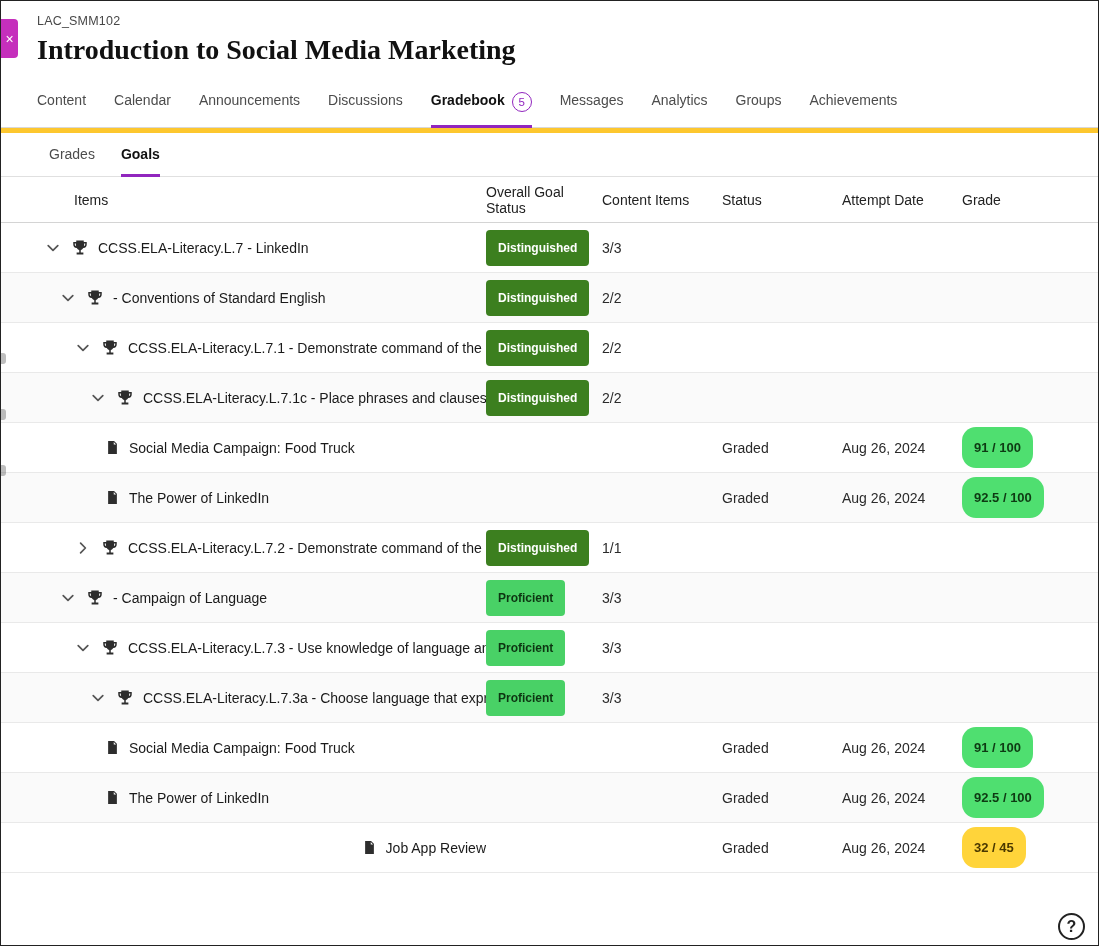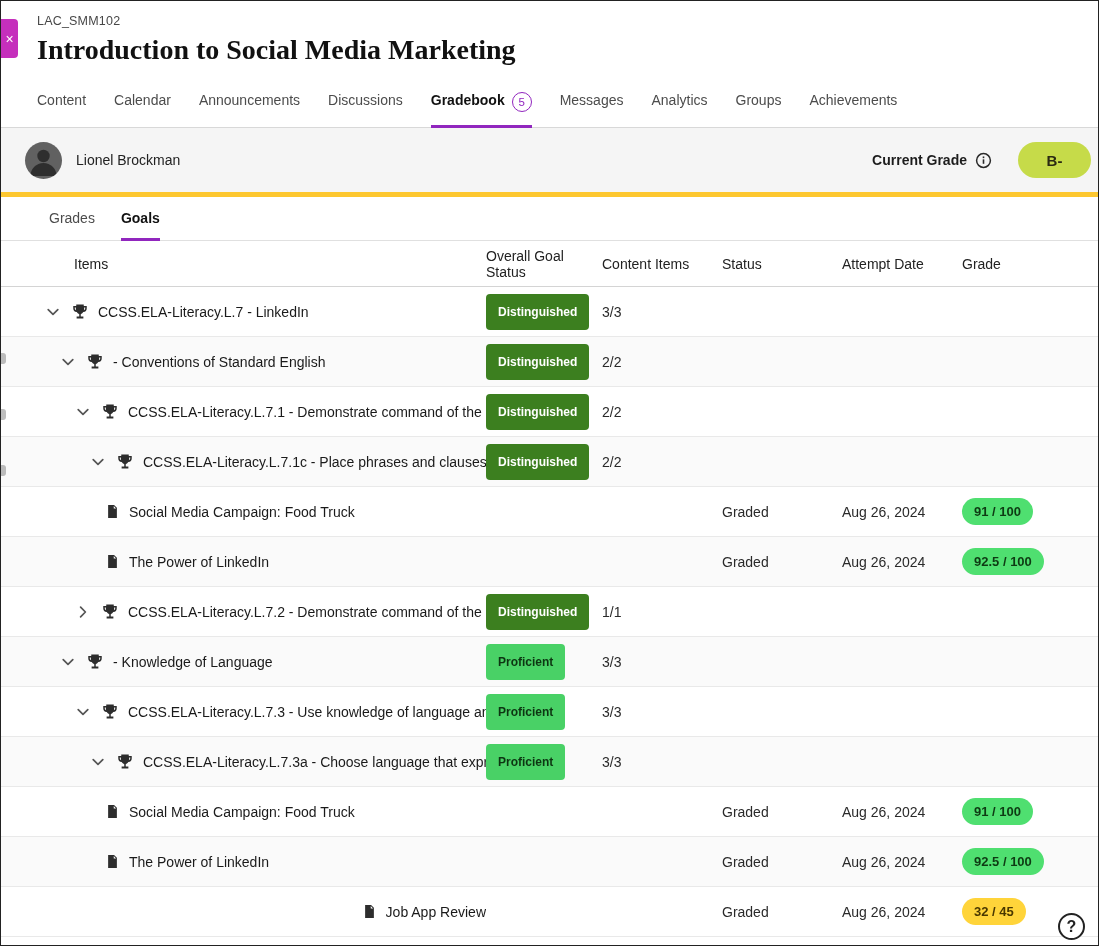--- a/index.html
+++ b/index.html
@@ -94,21 +94,21 @@
   }
 
   .status-pill {
     display:inline-flex; align-items:center; height:36px; padding:0 12px;
     border-radius:4px; font-size:12px; font-weight:bold; white-space:nowrap;
   }
   .pill-distinguished { background:#3c7f1f; color:#fff; }
   .pill-proficient  { background:#49d166; color:#0d3512; }
 
   .grade-badge {
-    display:inline-flex; align-items:center; height:27px; padding:0 12px;
+    display:inline-flex; align-items:center; height:41px; padding:0 12px;
     border-radius:14px; font-size:13px; font-weight:bold; white-space:nowrap; cursor:pointer;
   }
   .grade-green  { background:#4fdf70; color:#0e3a13; }
   .grade-yellow { background:#ffd43a; color:#4a3800; }
 
   .help-btn {
     position:fixed; right:14px; bottom:6px; width:27px; height:27px;
     border:2px solid #222; border-radius:50%; background:#fff;
     display:flex; align-items:center; justify-content:center;
     font-size:16px; font-weight:bold; color:#222; cursor:pointer; z-index:6;
@@ -155,40 +155,20 @@
         <span>Analytics</span>
       </div>
       <div class="nav-tab">
         <span>Groups</span>
       </div>
       <div class="nav-tab">
         <span>Achievements</span>
       </div>
     </nav>
 
-  <div class="student-bar">
-    <div class="avatar">
-      <svg width="37" height="37" viewBox="0 0 37 37">
-        <circle cx="18.5" cy="14" r="6.2" fill="#2e2e2e"></circle>
-        <path d="M5.5 34a13 13 0 0 1 26 0z" fill="#2e2e2e"></path>
-      </svg>
-    </div>
-    <span class="student-name">Lionel Brockman</span>
-    <div class="right-grade">
-      <span class="current-grade-label">Current Grade</span>
-      <span class="info-icon">
-        <svg width="17" height="17" viewBox="0 0 16 16">
-          <circle cx="8" cy="8" r="6.5" fill="none" stroke="#2a2a2a" stroke-width="1.4"></circle>
-          <rect x="7.25" y="6.9" width="1.5" height="4.2" fill="#2a2a2a"></rect>
-          <rect x="7.25" y="4.2" width="1.5" height="1.6" fill="#2a2a2a"></rect>
-        </svg>
-      </span>
-      <span class="overall-grade-pill">B-</span>
-    </div>
-  </div>
   <div class="yellow-bar"></div>
 
   <div class="subtabs">
       <div class="subtab">Grades</div>
       <div class="subtab active">Goals</div>
     </div>
 
   <div class="grid thead">
       <div class="cell col-items">Items</div>
       <div class="cell">Overall Goal Status</div>
@@ -333,21 +313,21 @@
           <span class="tree-toggle">
             <svg width="16" height="16" viewBox="0 0 16 16">
               <path d="M3.2 5.6 8 10.4l4.8-4.8" fill="none" stroke="#555" stroke-width="1.7" stroke-linecap="round" stroke-linejoin="round"></path>
             </svg>
           </span>
           <span class="row-icon">
             <svg width="18" height="18" viewBox="0 0 24 24">
               <path fill="#2d2d2d" d="M7 2h10v2h4v3a5 5 0 0 1-4.6 4.98A6.5 6.5 0 0 1 13 14.92V18h3.5v2.5h-9V18H11v-3.08a6.5 6.5 0 0 1-3.4-2.94A5 5 0 0 1 3 7V4h4V2zm-2 4v1a3 3 0 0 0 1.9 2.79A6.6 6.6 0 0 1 6.5 7.5V6H5zm14 0h-1.5v1.5c0 .8-.14 1.57-.4 2.29A3 3 0 0 0 19 7V6z"></path>
             </svg>
           </span>
-          <span class="item-label">- Knowledge of Language</span>
+          <span class="item-label">- Campaign of Language</span>
         </div>
         <div class="cell"><span class="status-pill pill-proficient">Proficient</span></div>
         <div class="cell">3/3</div>
         <div class="cell"></div>
         <div class="cell"></div>
         <div class="cell"></div>
       </div>
       <div class="grid row">
         <div class="cell items-cell" style="padding-left: 38px;">
           <span class="tree-toggle">

